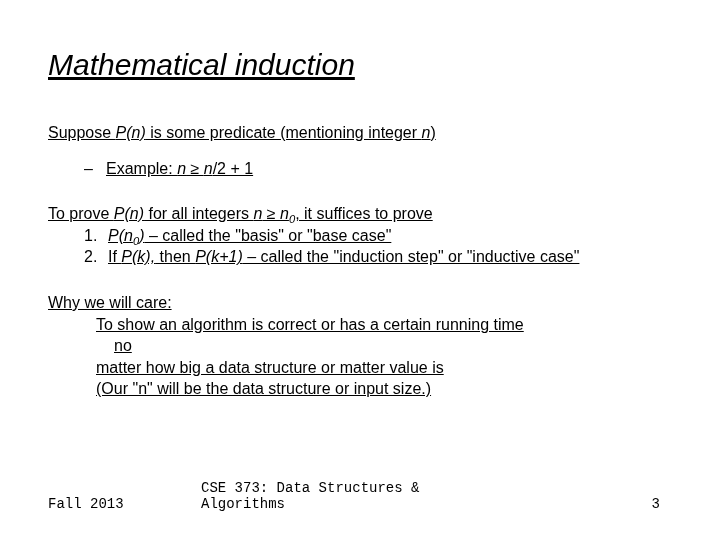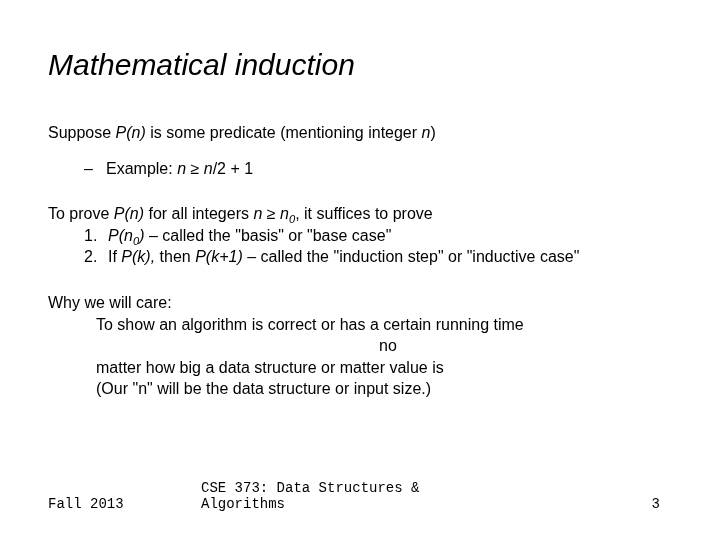--- a/index.html
+++ b/index.html
@@ -7,20 +7,21 @@
     width: 720px;
     height: 540px;
     background: #fff;
     font-family: Arial, Helvetica, sans-serif;
     color: #000;
     position: relative;
     overflow: hidden;
   }
   .slide {
     padding: 48px 48px 0 48px;
+    text-decoration: underline;
   }
   .title {
     font-style: italic;
     font-size: 30px;
     font-weight: 400;
     margin-bottom: 40px;
   }
   .body-text {
     font-size: 16px;
     line-height: 1.35;
@@ -32,21 +33,21 @@
     position: absolute;
     left: 36px;
   }
   .numitem { padding-left: 36px; position: relative; }
   .numitem .num { display: inline-block; width: 24px; }
   .spaced { margin-top: 24px; }
   .why-block { margin-top: 24px; }
   .why-indent { padding-left: 48px; padding-right: 10px; flex-direction: column; }
   .no-wrap-row { display: flex; }
   .no-wrap-row .maintext { flex: 1; }
-  .no-float { margin-left: 18px; text-align: center; }
+  .no-float { margin-left: 18px; }
   .i { font-style: italic; }
   sub { font-size: 0.7em; vertical-align: sub; line-height: 0; }
   .footer {
     position: absolute;
     bottom: 28px;
     left: 48px;
     right: 60px;
     font-size: 14px;
     display: flex;
     justify-content: space-between;

